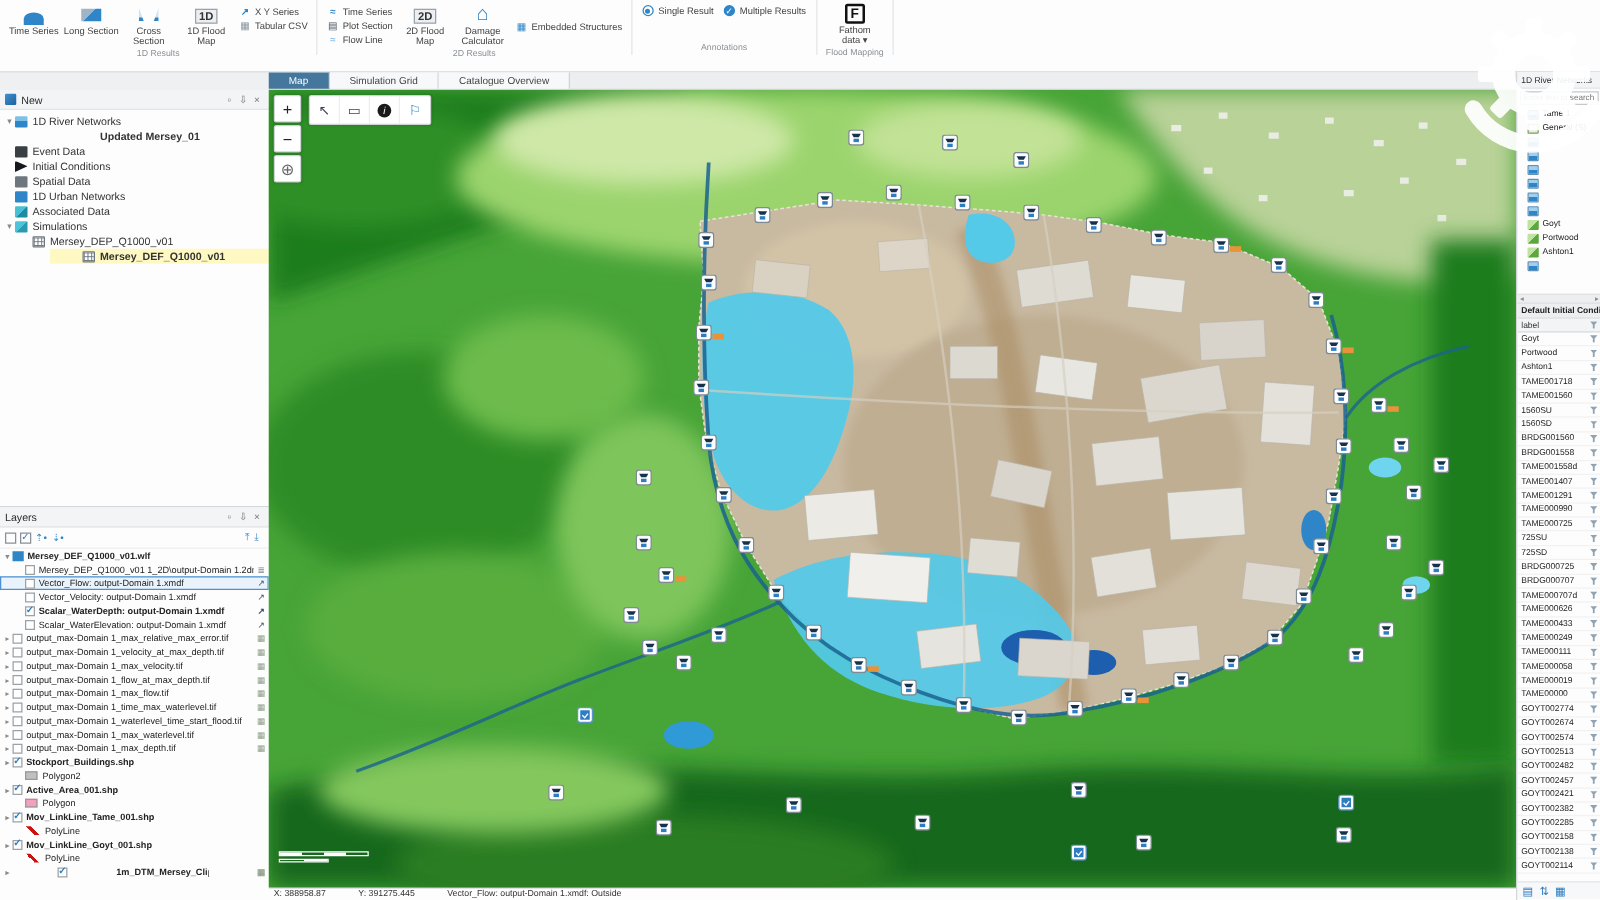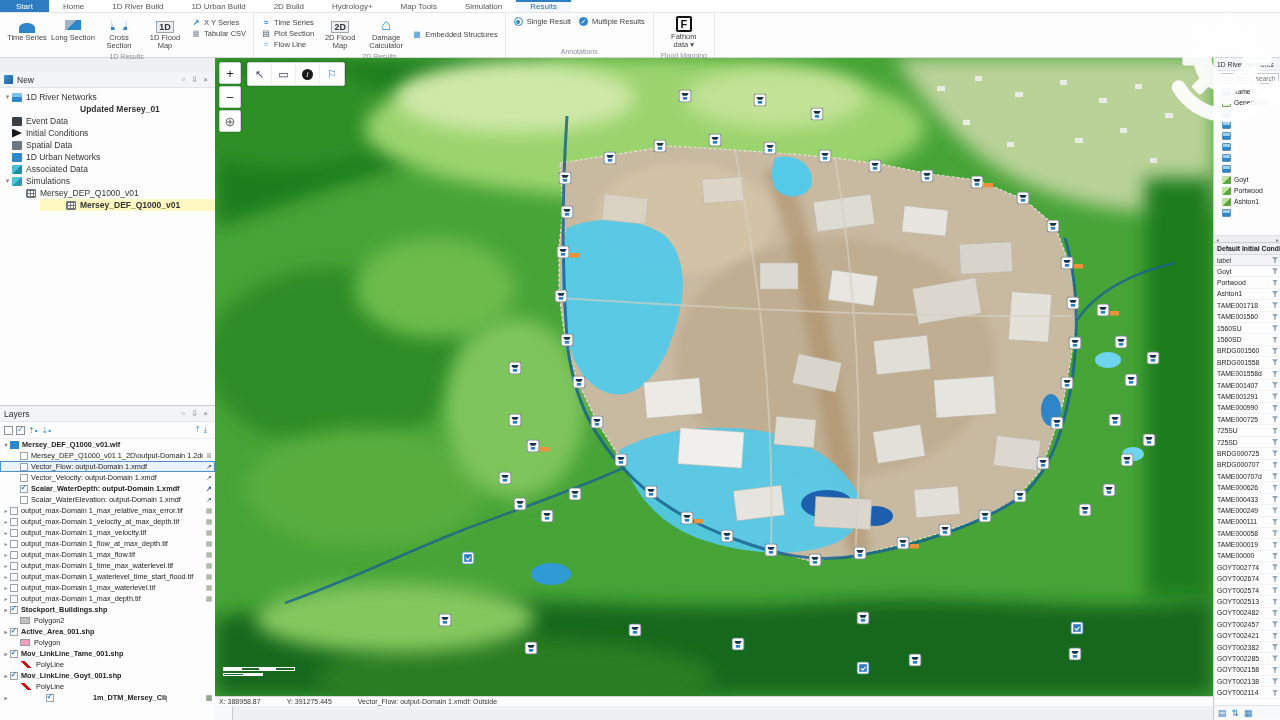--- a/index.html
+++ b/index.html
@@ -133,31 +133,20 @@
 
   
   #watermark{position:absolute;left:1146px;top:6px;z-index:60;pointer-events:none;}
 </style>
 </head>
 <body>
 
 <div id="app">
 
   <div id="ribbon">
-    <div id="ribbon-tabs">
-        <div class="rtab start">Start</div>
-        <div class="rtab">Home</div>
-        <div class="rtab">1D River Build</div>
-        <div class="rtab">1D Urban Build</div>
-        <div class="rtab">2D Build</div>
-        <div class="rtab">Hydrology+</div>
-        <div class="rtab">Map Tools</div>
-        <div class="rtab">Simulation</div>
-        <div class="rtab active">Results</div>
-      </div>
     <div id="ribbon-body">
       <div class="rgroup">
         <div class="rgroup-content" id="g1d-big">
             <div class="bigbtn">
               <span class="bicon">
                 <span class="ic-area"></span>
               </span>
               <span class="blabel">Time Series</span>
             </div>
             <div class="bigbtn">
@@ -441,20 +430,25 @@
             <span class="exp">▸</span>
             <span class="cb checked"></span>
             <span class="lbl">1m_DTM_Mersey_Clipped.asc</span>
             <span class="ric ri-raster"></span>
           </div>
         </div>
     </div>
   </div>
 
   <div id="center-col">
+    <div id="map-tabbar">
+        <div class="mtab active">Map</div>
+        <div class="mtab">Simulation Grid</div>
+        <div class="mtab">Catalogue Overview</div>
+      </div>
     <div id="map-canvas">
       <svg id="map-svg" width="998" height="638" viewBox="0 0 998 638">
         <defs>
           <filter id="b1" x="-30%" y="-30%" width="160%" height="160%">
               <feGaussianBlur stdDeviation="9"></feGaussianBlur>
             </filter>
           <filter id="b2" x="-30%" y="-30%" width="160%" height="160%">
               <feGaussianBlur stdDeviation="4"></feGaussianBlur>
             </filter>
           <symbol id="mk1" viewBox="0 0 12 12">

